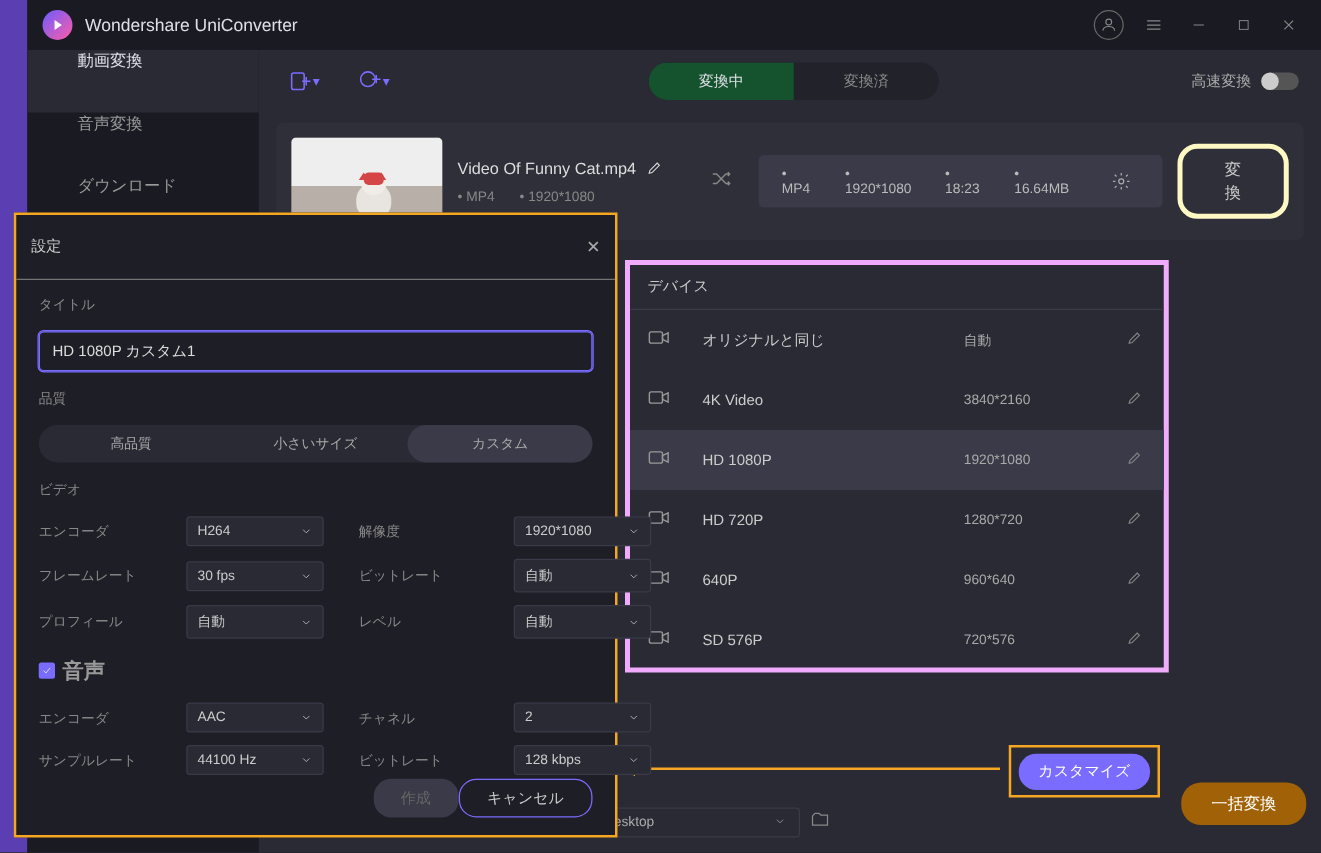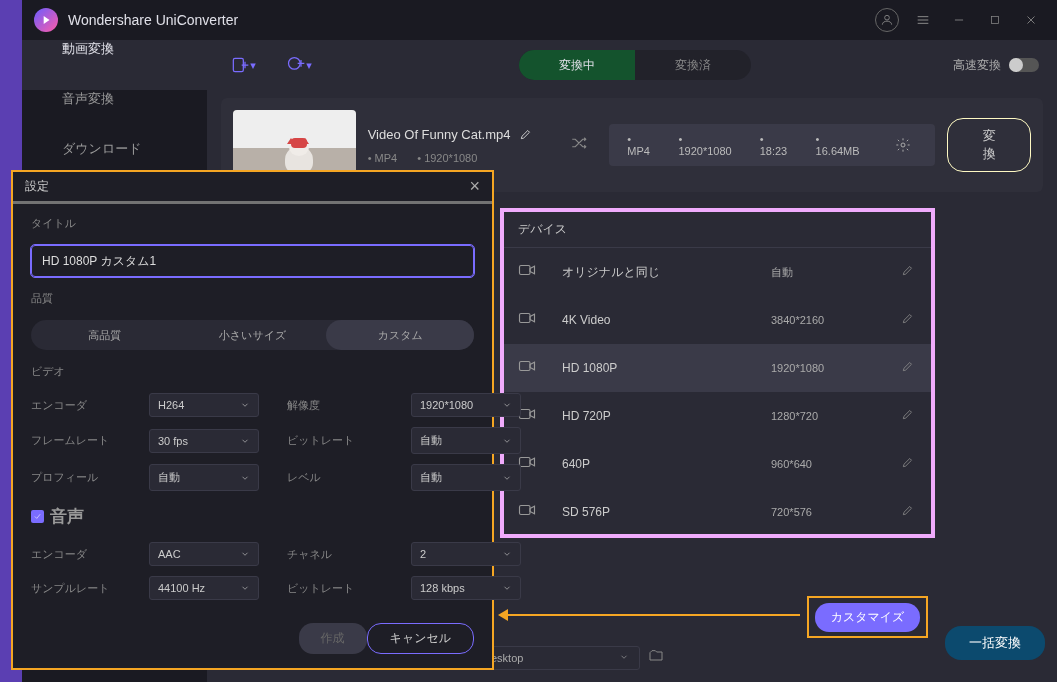--- a/index.html
+++ b/index.html
@@ -33,41 +33,41 @@
 .cat-head { position: absolute; left: 56px; bottom: 24px; width: 20px; height: 18px; background: #f0ece8; border-radius: 50%; }
 .cat-mask { position: absolute; left: 58px; bottom: 32px; width: 16px; height: 10px; background: #d64545; border-radius: 4px; }
 .cat-ear { position: absolute; left: 54px; bottom: 36px; width: 0; height: 0; border-left: 4px solid transparent; border-right: 4px solid transparent; border-bottom: 6px solid #d64545; }
 .cat-ear.r { left: 68px; }
 .media-info { flex: 0 0 auto; width: 190px; }
 .media-name { color: #ddd; font-size: 13px; display: flex; align-items: center; gap: 8px; }
 .media-meta { color: #888; font-size: 11px; margin-top: 10px; display: flex; gap: 20px; }
 .shuffle { color: #888; width: 28px; }
 .media-dest { background: #3a3a48; border-radius: 4px; padding: 0 18px; height: 42px; display: flex; align-items: center; gap: 22px; color: #bbb; font-size: 11px; }
 .gear { width: 30px; height: 30px; display: flex; align-items: center; justify-content: center; color: #aaa; cursor: pointer; }
-.convert-btn { margin-left: auto; background: transparent; border: 1px solid #fef9c3; color: #ccc; border-radius: 16px; padding: 8px 28px; font-size: 13px; cursor: pointer; }
+.convert-btn { margin-left: auto; background: transparent; border: 4px solid #fef9c3; color: #ccc; border-radius: 16px; padding: 8px 28px; font-size: 13px; cursor: pointer; }
 
 .device-panel { position: absolute; left: 500px; top: 208px; width: 435px; height: 330px; background: #2a2a35; border: 4px solid #f0abfc; }
 .device-header { height: 36px; border-bottom: 1px solid #3a3a48; display: flex; align-items: center; padding: 0 14px; color: #ccc; font-size: 12px; }
 .device-list { height: calc(100% - 36px); overflow: auto; }
 .device-row { height: 48px; display: flex; align-items: center; padding: 0 14px; gap: 20px; cursor: pointer; }
 .device-row.sel { background: #3a3a48; }
 .device-icon { width: 24px; color: #999; }
 .device-label { flex: 1; color: #ccc; font-size: 12px; }
 .device-res { width: 110px; color: #aaa; font-size: 11px; }
 .edit-icon { color: #888; width: 16px; }
 
 .customize-box { position: absolute; left: 807px; top: 596px; width: 121px; height: 42px; border: 2px solid #f5a623; display: flex; align-items: center; justify-content: center; }
 .customize-btn { background: #7a6cff; color: #fff; border: none; border-radius: 14px; padding: 6px 16px; font-size: 12px; cursor: pointer; }
 .orange-arrow { position: absolute; left: 500px; top: 614px; width: 300px; height: 2px; background: #f5a623; }
 .orange-arrow::before { content: ''; position: absolute; left: -2px; top: -5px; width: 0; height: 0; border-top: 6px solid transparent; border-bottom: 6px solid transparent; border-right: 10px solid #f5a623; }
 
-.batch-btn { position: absolute; right: 12px; bottom: 22px; background: #0c4a6e; color: #fff; border: none; border-radius: 16px; padding: 8px 24px; font-size: 13px; cursor: pointer; }
+.batch-btn { position: absolute; right: 12px; bottom: 22px; background: #a16207; color: #fff; border: none; border-radius: 16px; padding: 8px 24px; font-size: 13px; cursor: pointer; }
 
 .settings-dialog { position: absolute; left: 11px; top: 170px; width: 483px; height: 500px; background: #1e1e26; border: 2px solid #f5a623; }
-.dlg-header { height: 32px; display: flex; align-items: center; padding: 0 12px; color: #ccc; font-size: 12px; border-bottom: 3px solid #737373; }
+.dlg-header { height: 52px; display: flex; align-items: center; padding: 0 12px; color: #ccc; font-size: 12px; border-bottom: 1px solid #737373; }
 .dlg-close { margin-left: auto; color: #aaa; cursor: pointer; font-size: 18px; }
 .dlg-body { padding: 12px 18px; display: flex; flex-direction: column; gap: 14px; }
 .section-label { color: #888; font-size: 11px; }
 .title-input { width: 100%; background: #1e1e26; border: 1px solid #7a6cff; outline: 1px solid #7a6cff; border-radius: 4px; padding: 8px 10px; color: #ddd; font-size: 12px; }
 .quality-seg { background: #2a2a35; border-radius: 15px; height: 30px; display: flex; }
 .qual-opt { flex: 1; text-align: center; line-height: 30px; color: #aaa; font-size: 11px; cursor: pointer; }
 .qual-opt.active { background: #3a3a48; border-radius: 15px; }
 .form-grid { display: grid; grid-template-columns: 90px 110px 96px 110px; gap: 10px 28px; align-items: center; }
 .form-label { color: #888; font-size: 11px; }
 .select { background: #2a2a35; border: 1px solid #3a3a48; border-radius: 3px; color: #ccc; font-size: 11px; padding: 5px 8px; display: flex; align-items: center; justify-content: space-between; cursor: pointer; }

